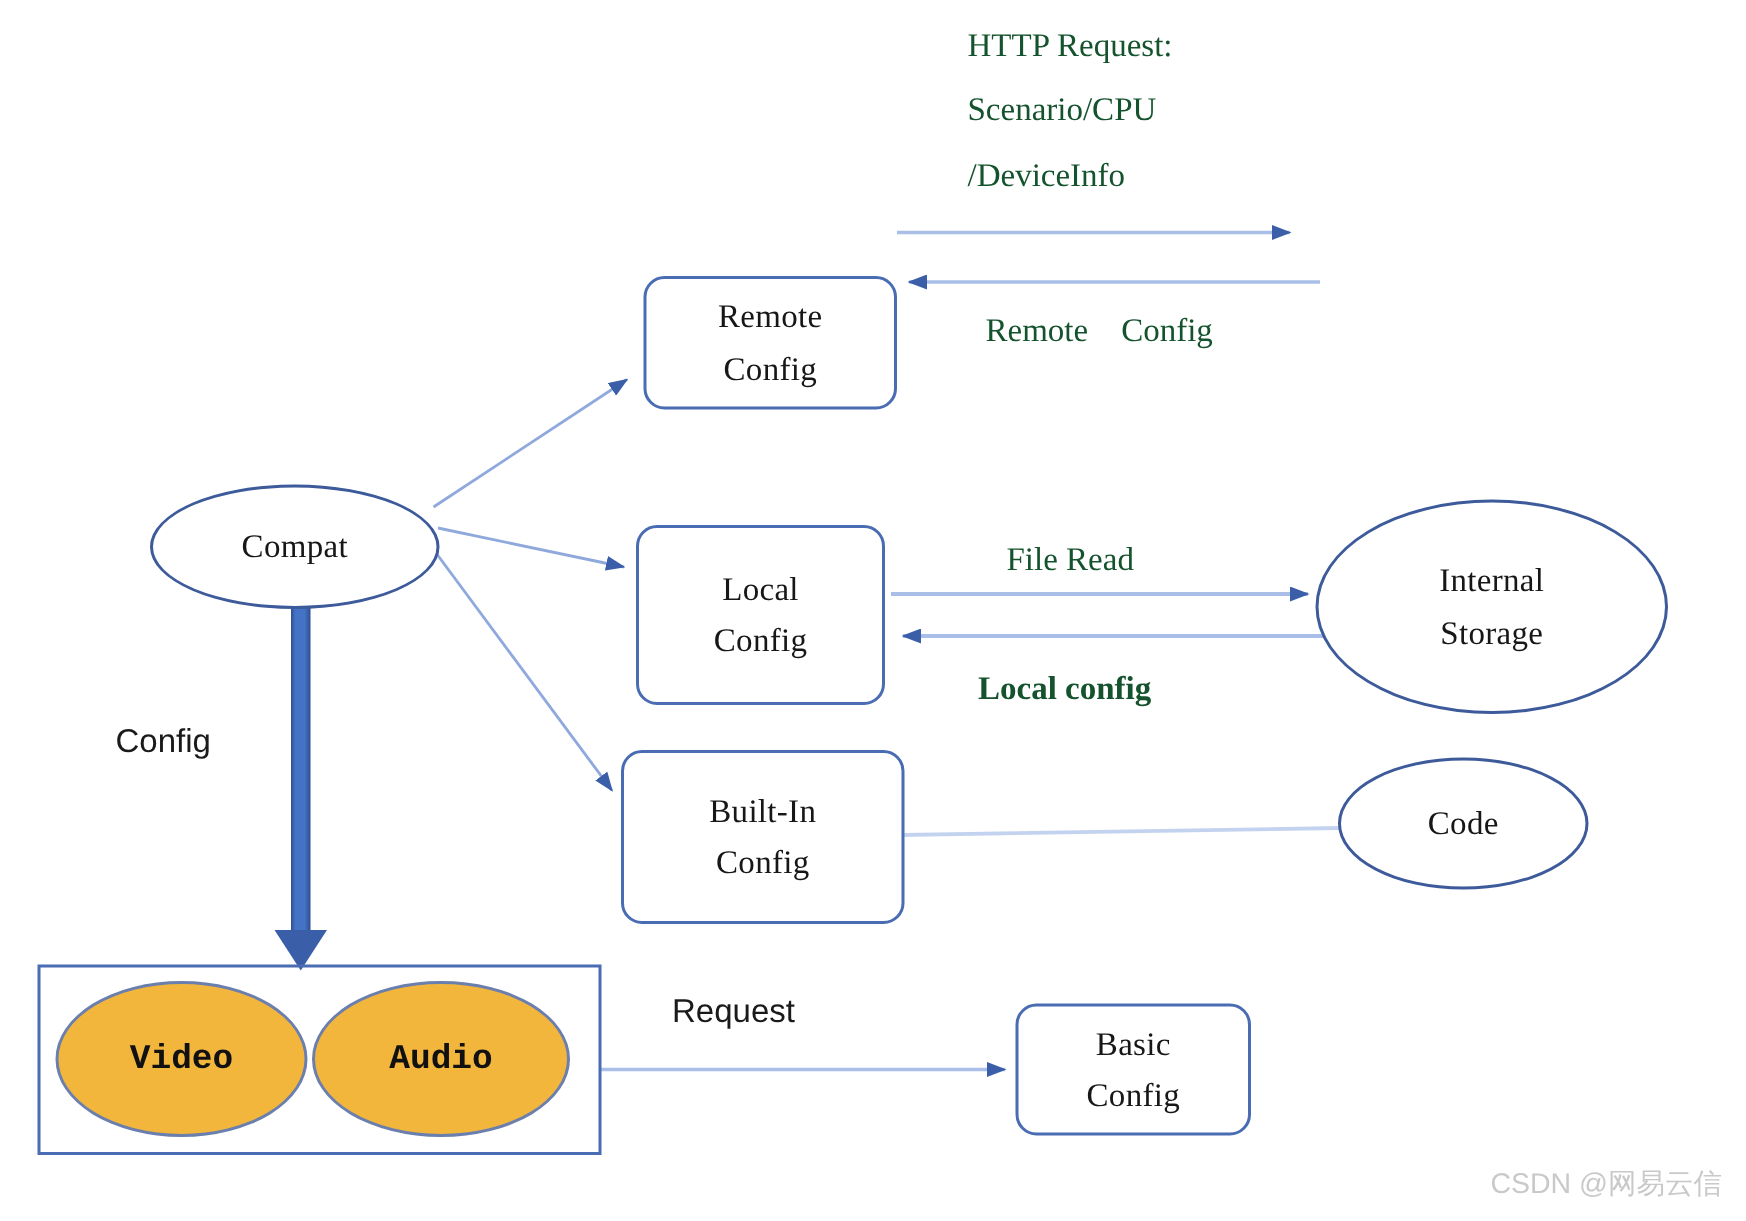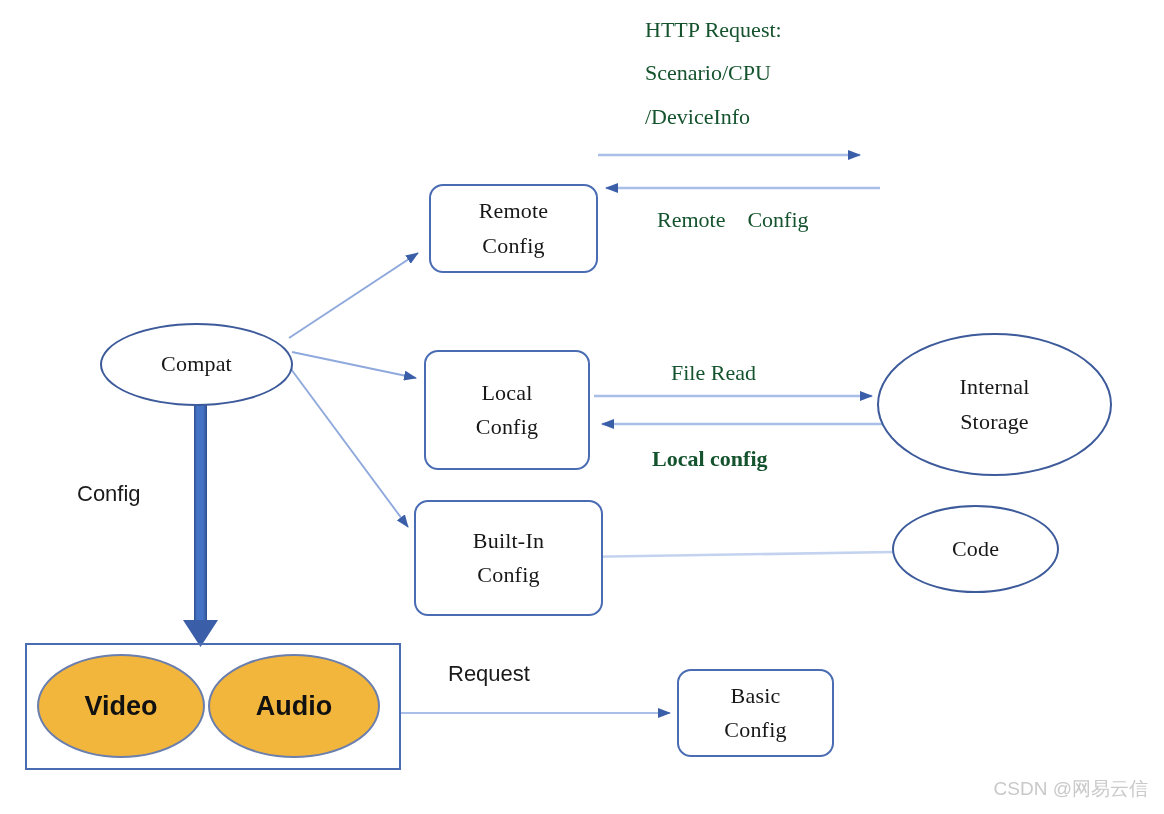--- a/index.html
+++ b/index.html
@@ -68,23 +68,23 @@
     white-space: pre;
   }
   .label-sans {
     position: absolute;
     font-family: "Liberation Sans", sans-serif;
     font-size: 22px;
     color: #1a1a1a;
     white-space: pre;
   }
   .orange-text {
-    font-family: Liberation Sans, sans-serif;
+    font-family: Liberation Mono, monospace;
     font-weight: bold;
-    font-size: 27px;
+    font-size: 23px;
     color: #111111;
   }
   .watermark {
     position: absolute;
     right: 16px;
     bottom: 12px;
     font-family: "Liberation Sans", sans-serif;
     font-size: 19px;
     color: #c9c9c9;
     white-space: pre;

